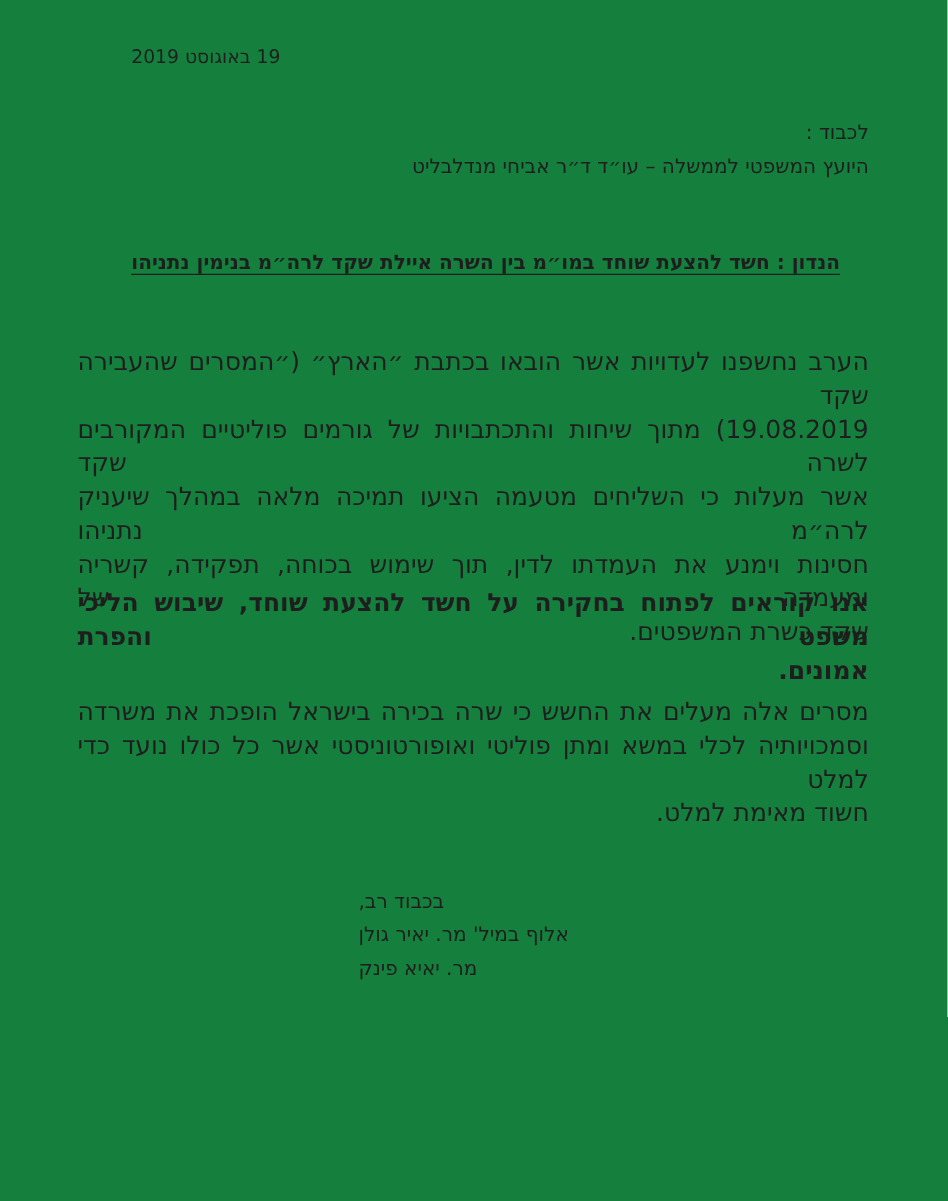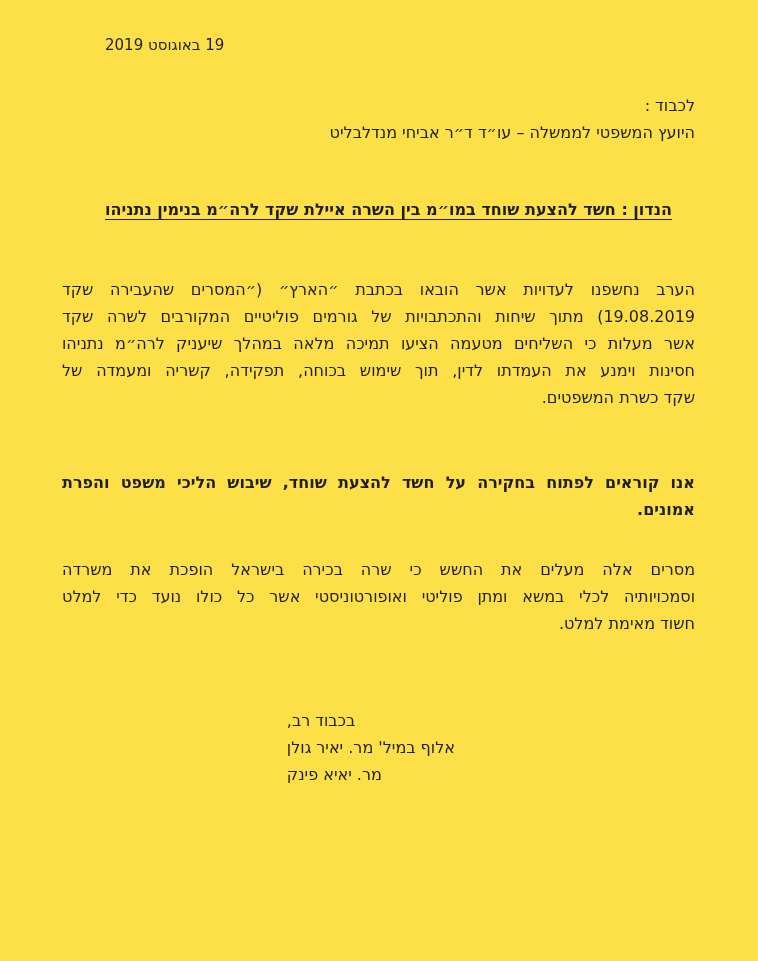--- a/index.html
+++ b/index.html
@@ -4,21 +4,21 @@
 <style>
   html, body {
     margin: 0;
     padding: 0;
     background: #ffffff;
   }
   .page {
     position: relative;
     width: 758px;
     height: 961px;
-    background: #fde047;
+    background: #15803d;
     direction: rtl;
     font-family: "DejaVu Sans", sans-serif;
     color: #1e1e1e;
     overflow: hidden;
   }
   .date-line {
     position: absolute;
     top: 36px;
     left: 105px;
     font-size: 15px;
@@ -46,21 +46,21 @@
     font-weight: bold;
     text-align: right;
     text-decoration: underline;
     text-underline-offset: 4px;
     line-height: 24px;
   }
   .para {
     position: absolute;
     right: 63px;
     left: 62px;
-    font-size: 16px;
+    font-size: 20px;
     line-height: 27px;
   }
   .para .jline {
     text-align: justify;
     text-align-last: justify;
     white-space: normal;
   }
   .para .line-last {
     text-align: right;
   }

